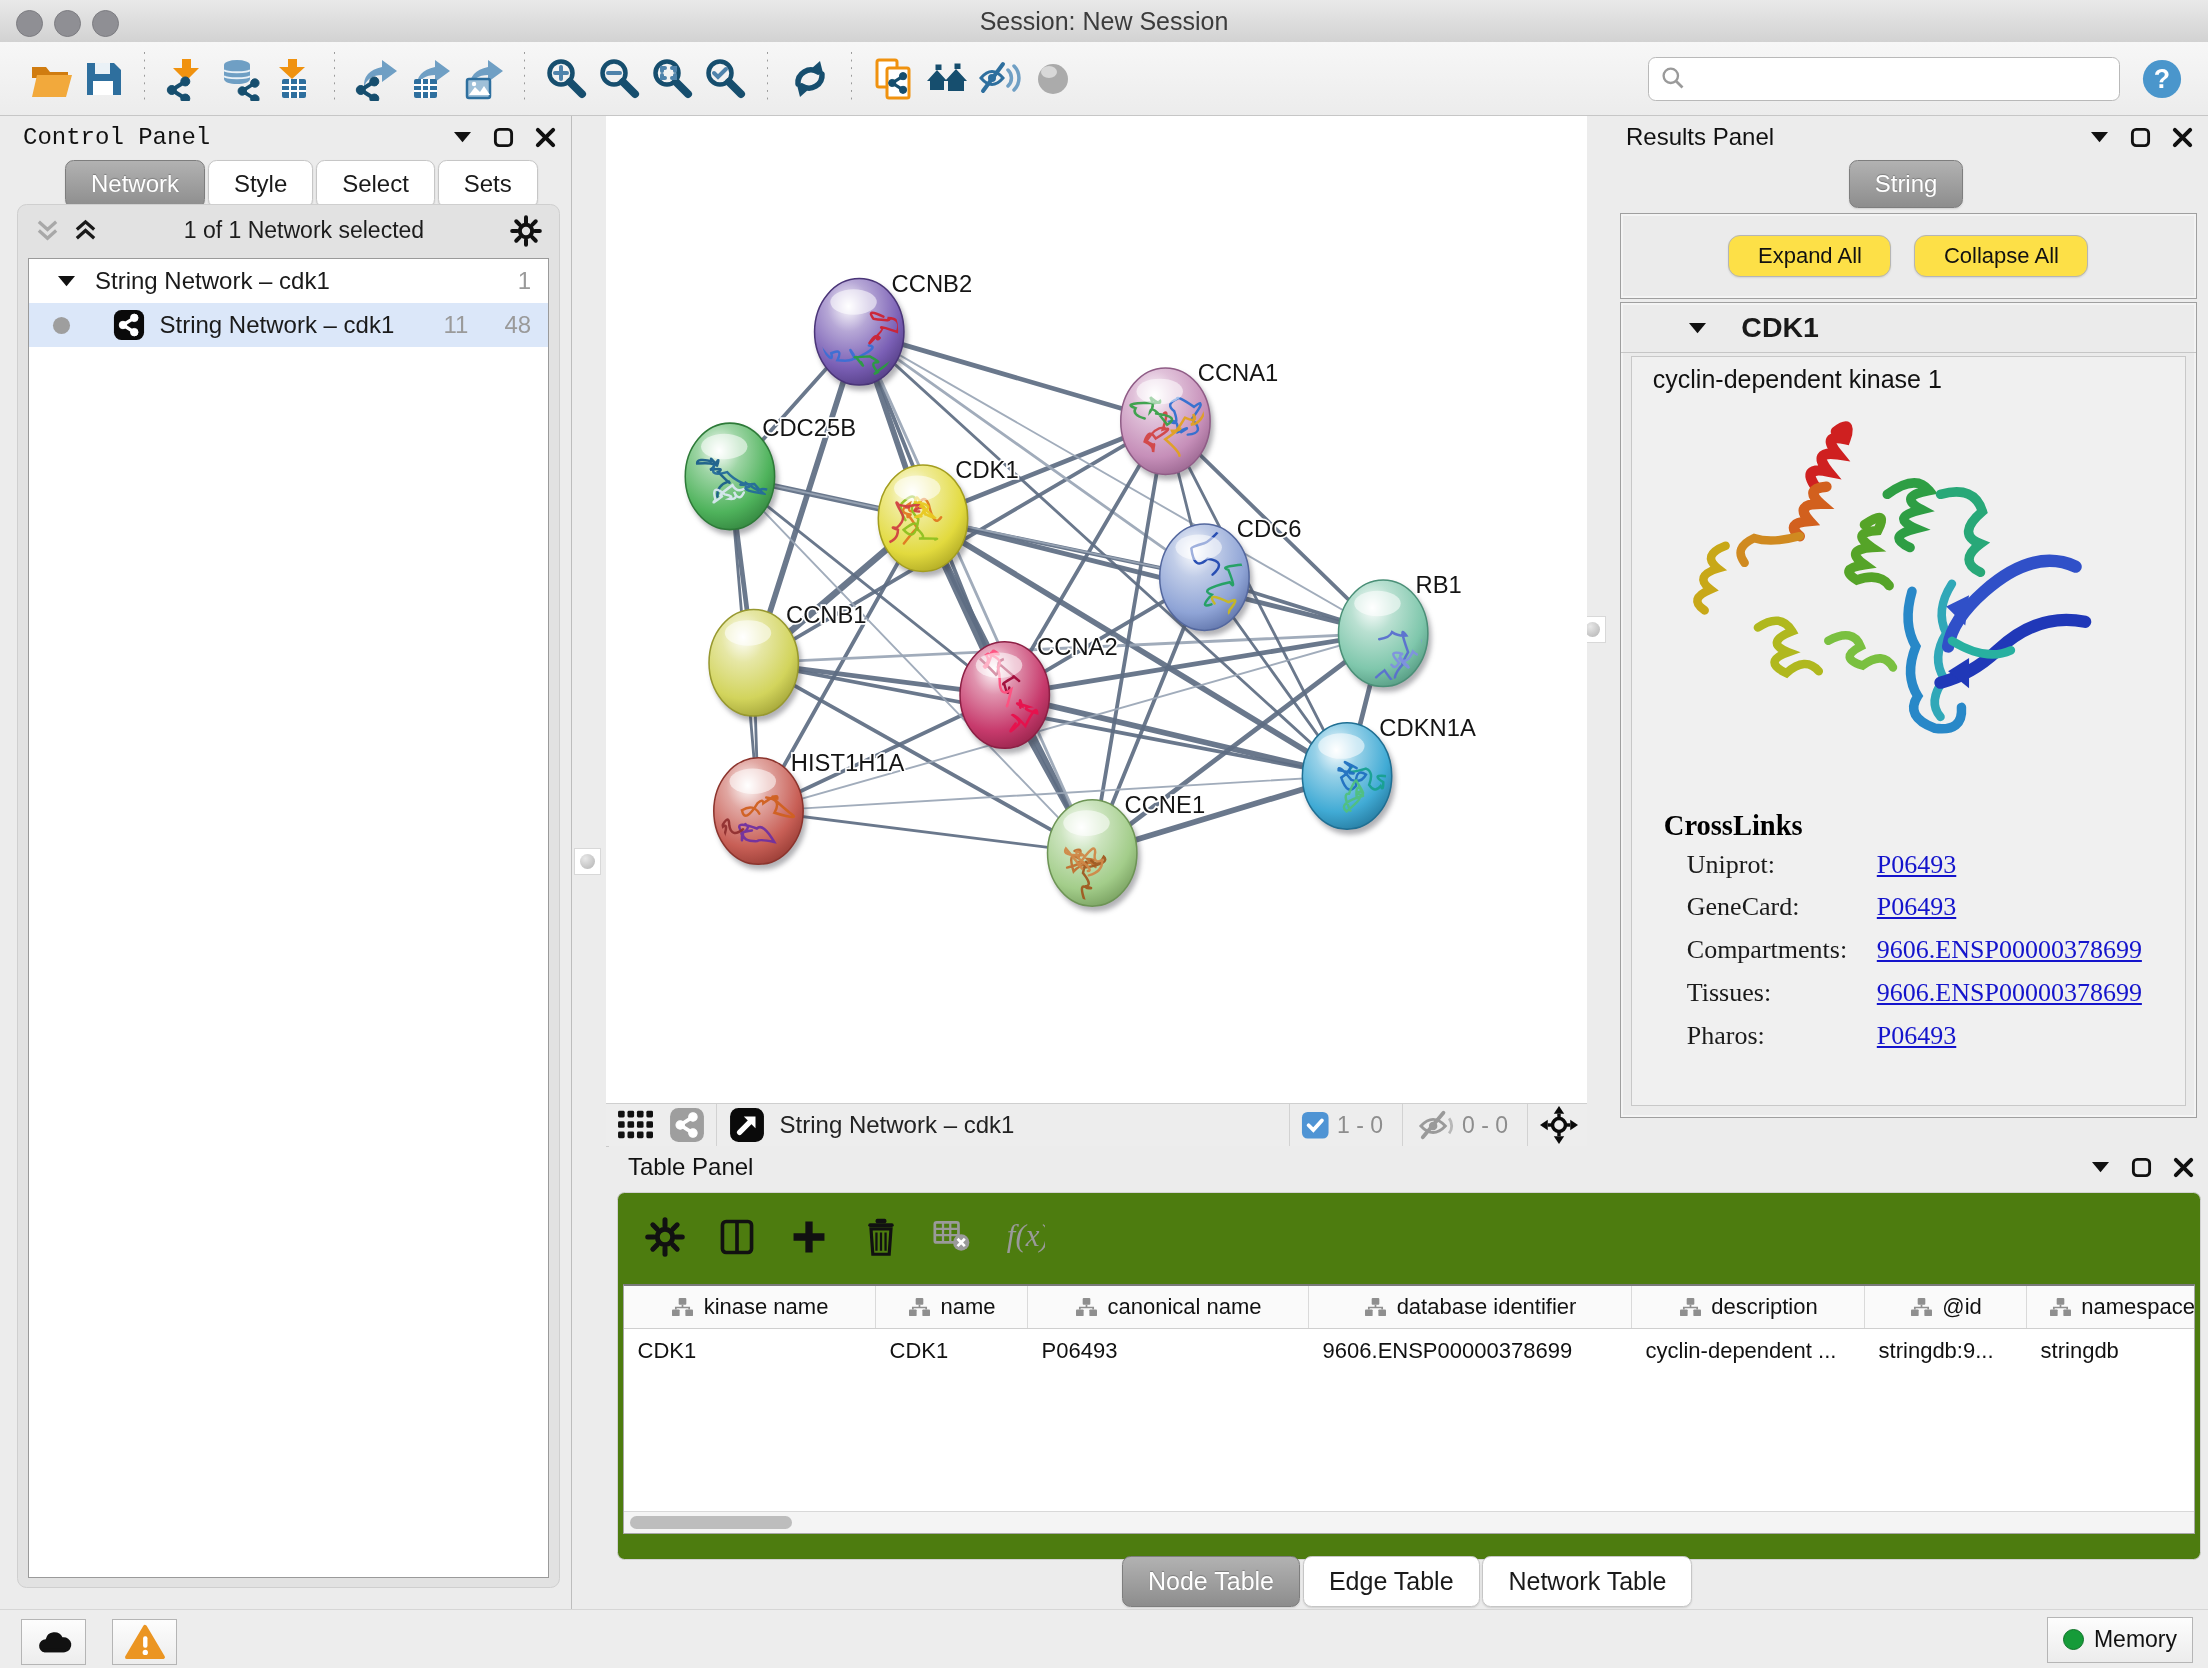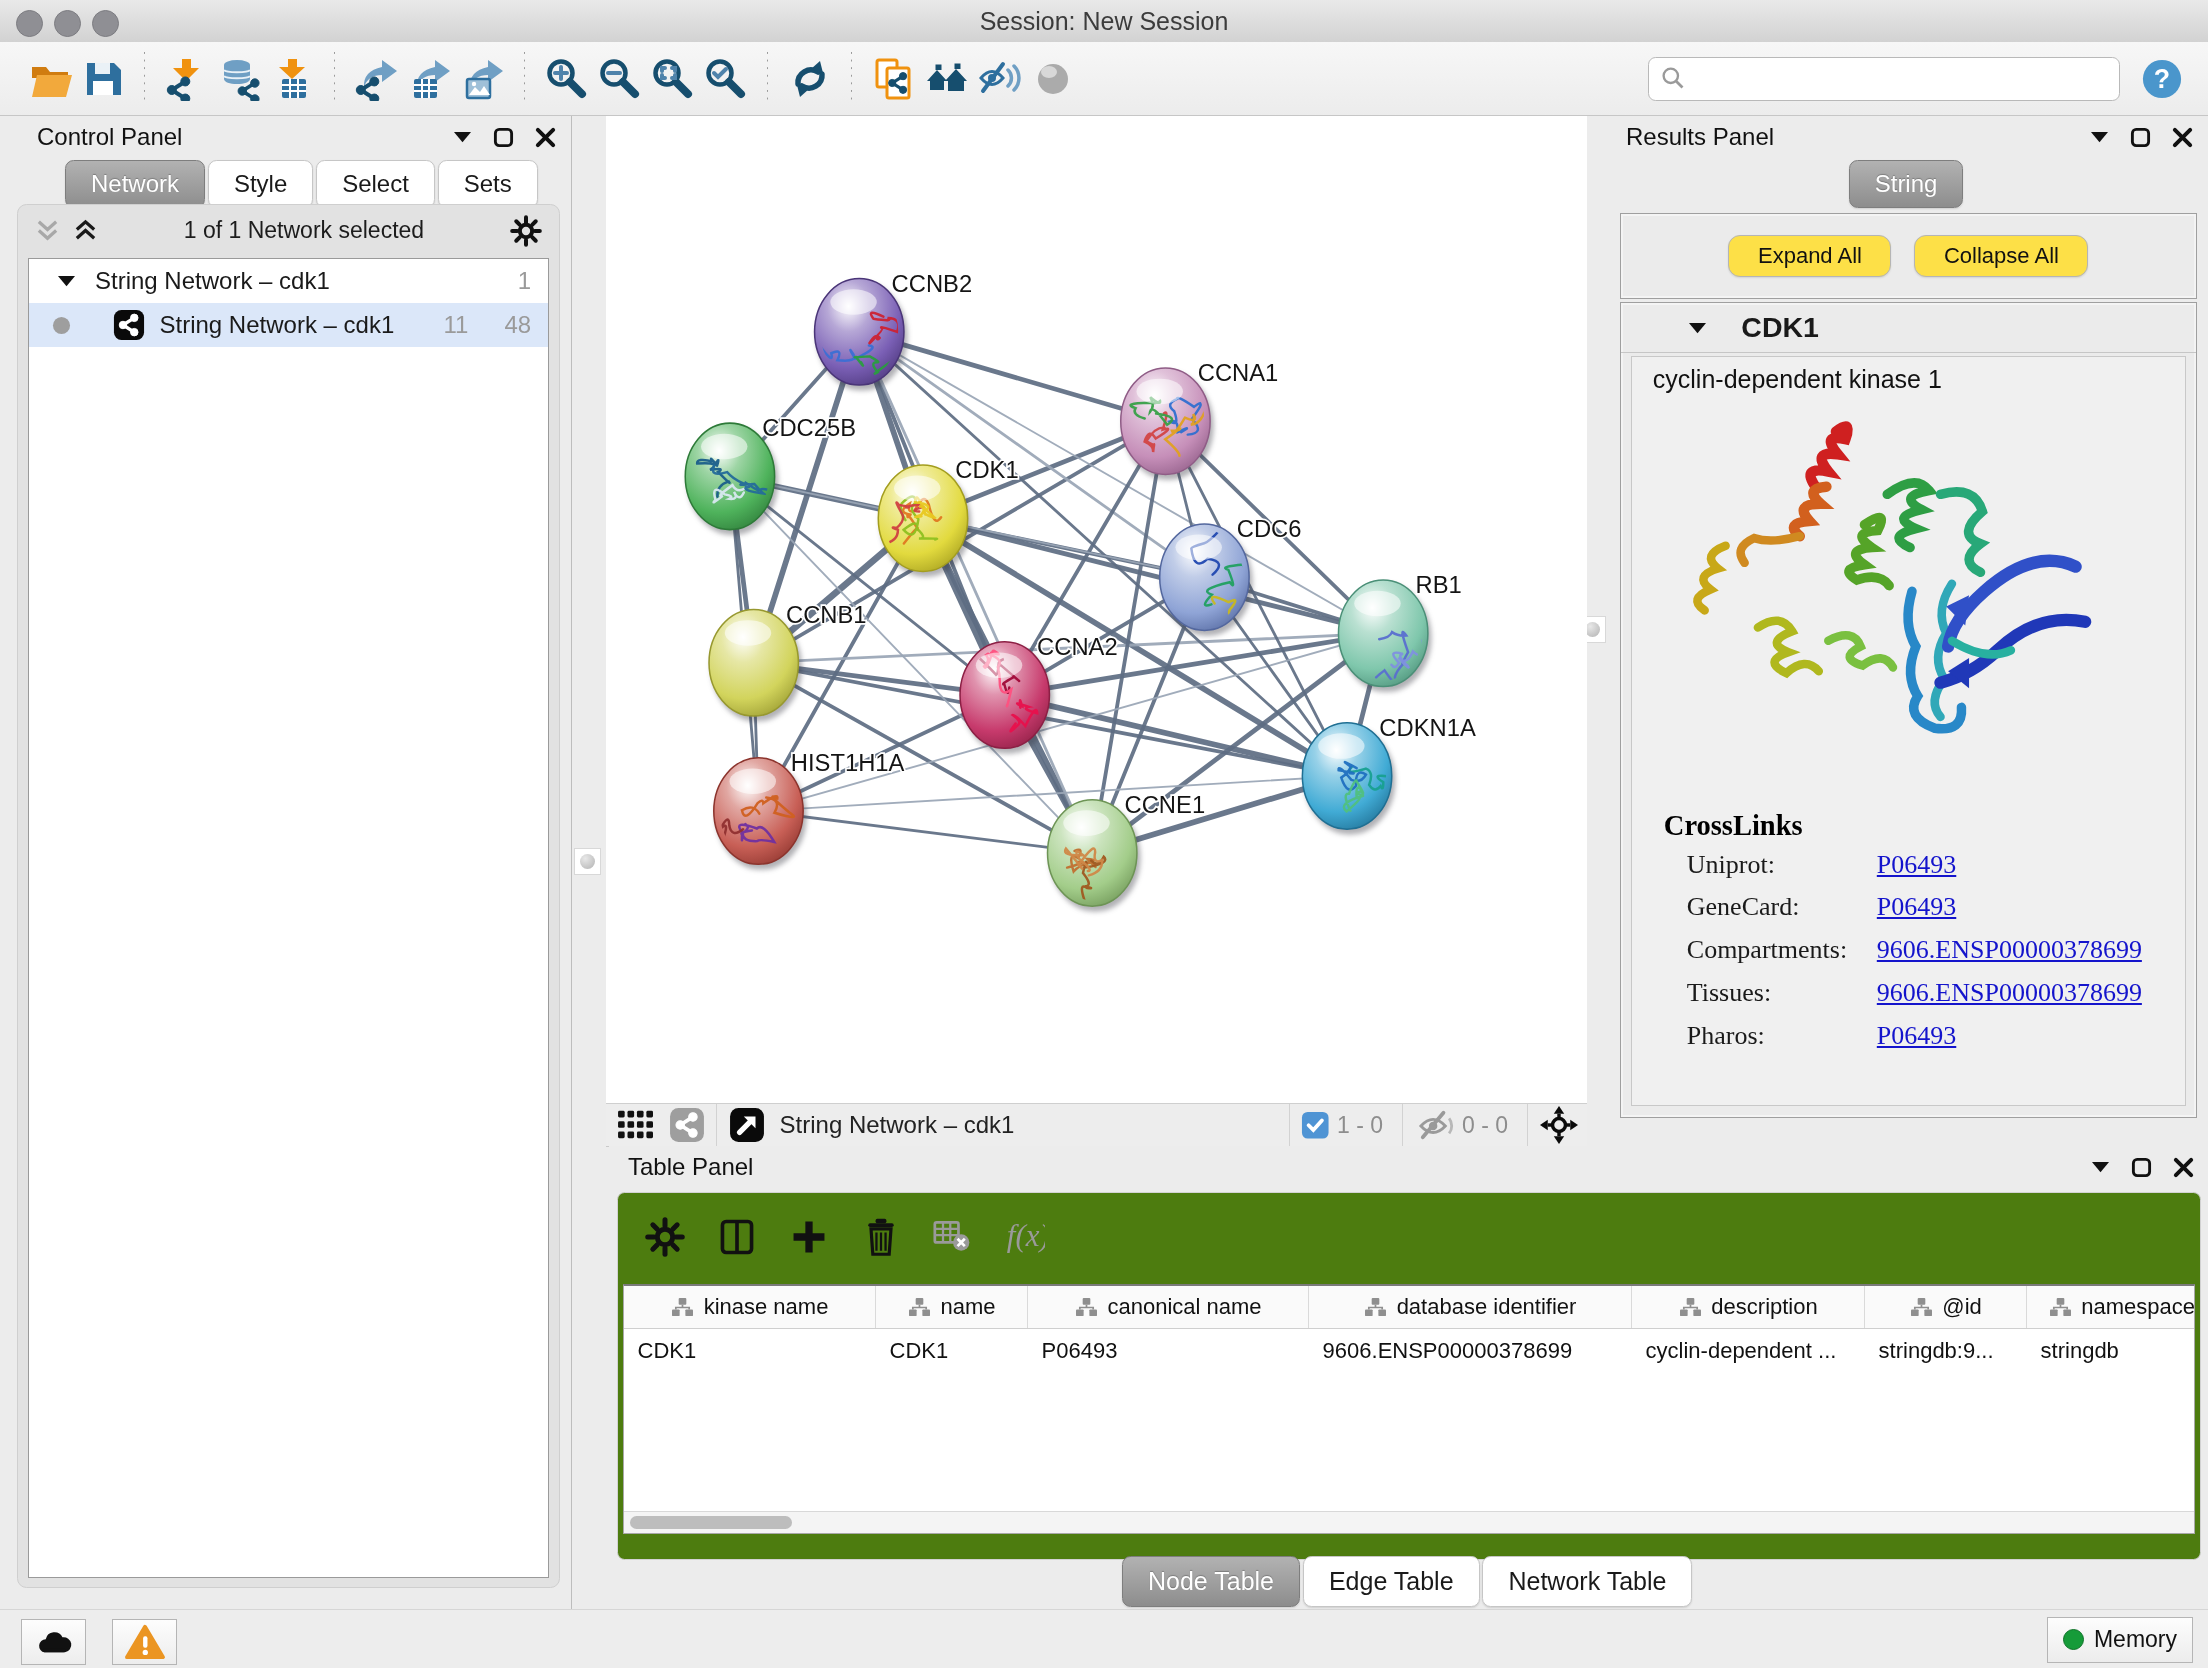--- a/index.html
+++ b/index.html
@@ -37,21 +37,21 @@
   .panel-ctrls svg{display:block;}
   
   .tab{height:46px;line-height:46px;padding:0 25px;font-size:24px;background:#fff;
     border:1px solid #c6c6c6;border-radius:8.6px;margin-right:2.9px;color:#1a1a1a;
     box-shadow:0 1px 1.9px rgba(0,0,0,.12);}
   .tab.sel{background:linear-gradient(#b2b2b2,#8d8d8d);color:#fff;border-color:#7e7e7e;
     text-shadow:0 -1px 1px rgba(0,0,0,.25);}
   
   #control-panel{left:0;top:116px;width:571px;height:1493px;background:#ececec;
     border-right:1px solid #bdbdbd;}
-  #cp-head{padding-left:37px;}
+  #cp-head{padding-left:23px;font-family:Liberation Mono, monospace;}
   #cp-tabs{position:absolute;left:65px;top:44px;display:flex;}
   #cp-box{position:absolute;left:17px;right:11.4px;top:88px;bottom:21px;background:#e2e2e2;
     border:1px solid #cfcfcf;border-radius:9.5px;}
   #cp-toolrow{position:absolute;left:0;right:0;top:0;height:51px;display:flex;align-items:center;
     padding:0 17px;box-sizing:border-box;}
   #cp-selection{flex:1;text-align:center;font-size:23px;color:#1c1c1c;}
   #cp-tree{position:absolute;left:9.5px;right:9.5px;top:53px;bottom:9.5px;background:#fff;
     border:1.9px solid #9a9a9a;}
   .tree-row{height:44px;display:flex;align-items:center;font-size:24px;}
   .tree-row .grow{flex:1;}

